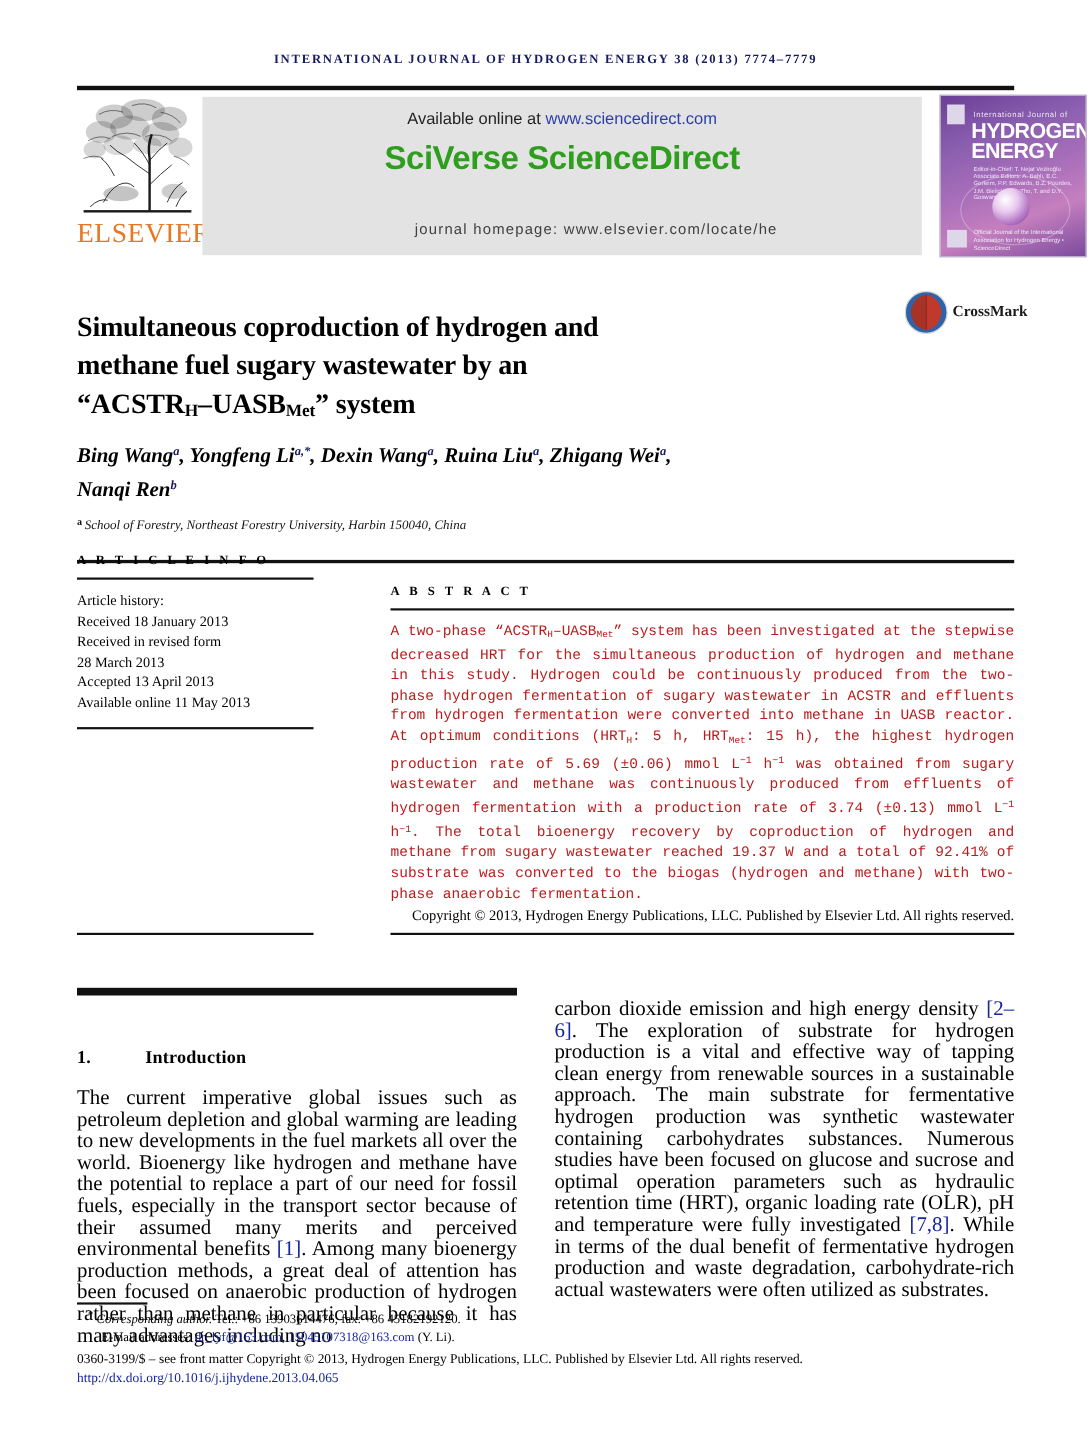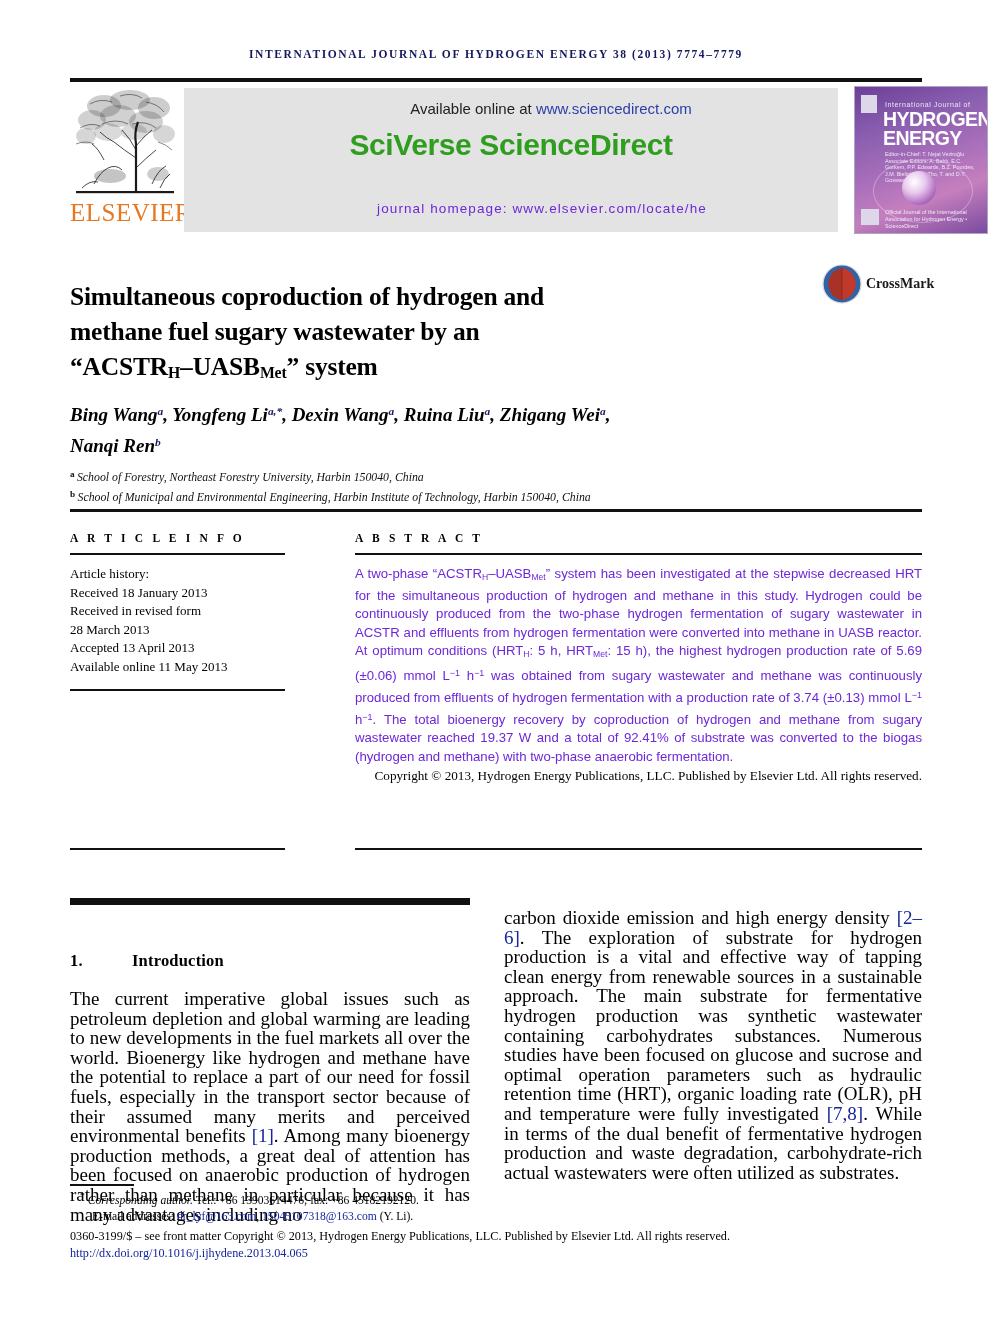--- a/index.html
+++ b/index.html
@@ -67,41 +67,40 @@
     left: 114px; top: 2px; width: 654px; height: 144px;
     background: #e3e3e3;
   }
   .avail {
     position: absolute;
     left: 0; top: 12px; width: 654px;
     text-align: center;
     font-family: "Liberation Sans", sans-serif;
     font-size: 15px;
     color: #222;
-    padding-left: 40px;
   }
   .avail a { color: #2a3fa8; text-decoration: none; }
   .sciverse {
     position: absolute;
     left: 0; top: 40px; width: 654px;
     text-align: center;
     font-family: "Liberation Sans", sans-serif;
     font-weight: bold;
     font-size: 30px;
     color: #2f9e1f;
     letter-spacing: -0.4px;
   }
   .homepage {
     position: absolute;
     left: 0; top: 113px; width: 716px;
     text-align: center;
     font-family: "Liberation Sans", sans-serif;
     font-size: 13.5px;
     letter-spacing: 1.1px;
-    color: #6d28d9;
+    color: #404040;
   }
   .cover {
     position: absolute;
     left: 784px; top: 0px; width: 134px; height: 148px;
     background: linear-gradient(160deg,#6b3f96 0%, #8b5fb0 28%, #a96fba 52%, #c57fbe 72%, #7a4a9e 100%);
     border: 1px solid #b0a4c4;
     box-sizing: border-box;
     overflow: hidden;
   }
   .cover .cov-head {
@@ -190,21 +189,21 @@
   }
   .affil sup { font-size: 0.78em; font-style: normal; font-weight: bold; vertical-align: 0.45em; }
 
   .rule-thick2 {
     position: absolute;
     left: 70px; top: 509px; width: 852px; height: 3px;
     background: #111;
   }
 
   
-  .col-info { position: absolute; left: 70px; top: 532px; width: 215px; }
+  .col-info { position: absolute; left: 70px; top: 504px; width: 215px; }
   .col-abs  { position: absolute; left: 355px; top: 532px; width: 567px; }
 
   .sec-head {
     font-family: "Liberation Serif", serif;
     font-weight: bold;
     font-size: 11.5px;
     letter-spacing: 3.2px;
     color: #000;
   }
   .hr-thin {
@@ -214,25 +213,25 @@
     font-family: "Liberation Serif", serif;
     font-size: 13px;
     line-height: 18.6px;
     color: #000;
     margin-top: 10px;
   }
   .info-block .lbl { }
   .hr-thin2 { height: 2px; background: #111; margin-top: 12px; }
 
   .abs-text {
-    font-family: Liberation Sans, sans-serif;
+    font-family: Liberation Mono, monospace;
     font-size: 13.2px;
     line-height: 18.6px;
     text-align: justify;
-    color: #6d28d9;
+    color: #b91c1c;
     margin-top: 10px;
   }
   .abs-text sub { font-size: 0.65em; vertical-align: -0.24em; }
   .abs-text sup { font-size: 0.68em; vertical-align: 0.46em; }
   .abs-copy {
     font-family: "Liberation Serif", serif;
     font-size: 13.2px;
     line-height: 18.6px;
     text-align: justify;
     text-align-last: right;
@@ -381,21 +380,20 @@
     <div class="cm-label">CrossMark</div>
   </div>
 
   <div class="authors">
     <span>Bing Wang<sup>a</sup>, Yongfeng Li<sup>a,*</sup>, Dexin Wang<sup>a</sup>, Ruina Liu<sup>a</sup>, Zhigang Wei<sup>a</sup>,</span><br>
     <span>Nanqi Ren<sup>b</sup></span>
   </div>
 
   <div class="affil">
     <div><sup>a</sup> <span>School of Forestry, Northeast Forestry University, Harbin 150040, China</span></div>
-    <div><sup>b</sup> <span>School of Municipal and Environmental Engineering, Harbin Institute of Technology, Harbin 150040, China</span></div>
   </div>
 
   <div class="rule-thick2"></div>
 
   <div class="col-info">
     <div class="sec-head">A R T I C L E   I N F O</div>
     <div class="hr-thin"></div>
     <div class="info-block">
       <div class="lbl">Article history:</div>
       <div>Received 18 January 2013</div>

